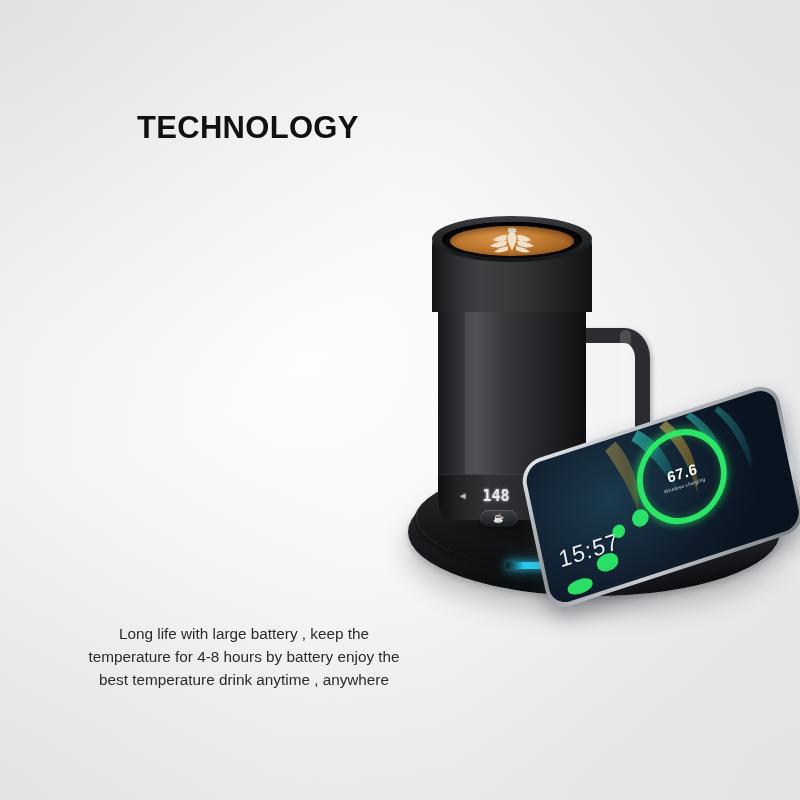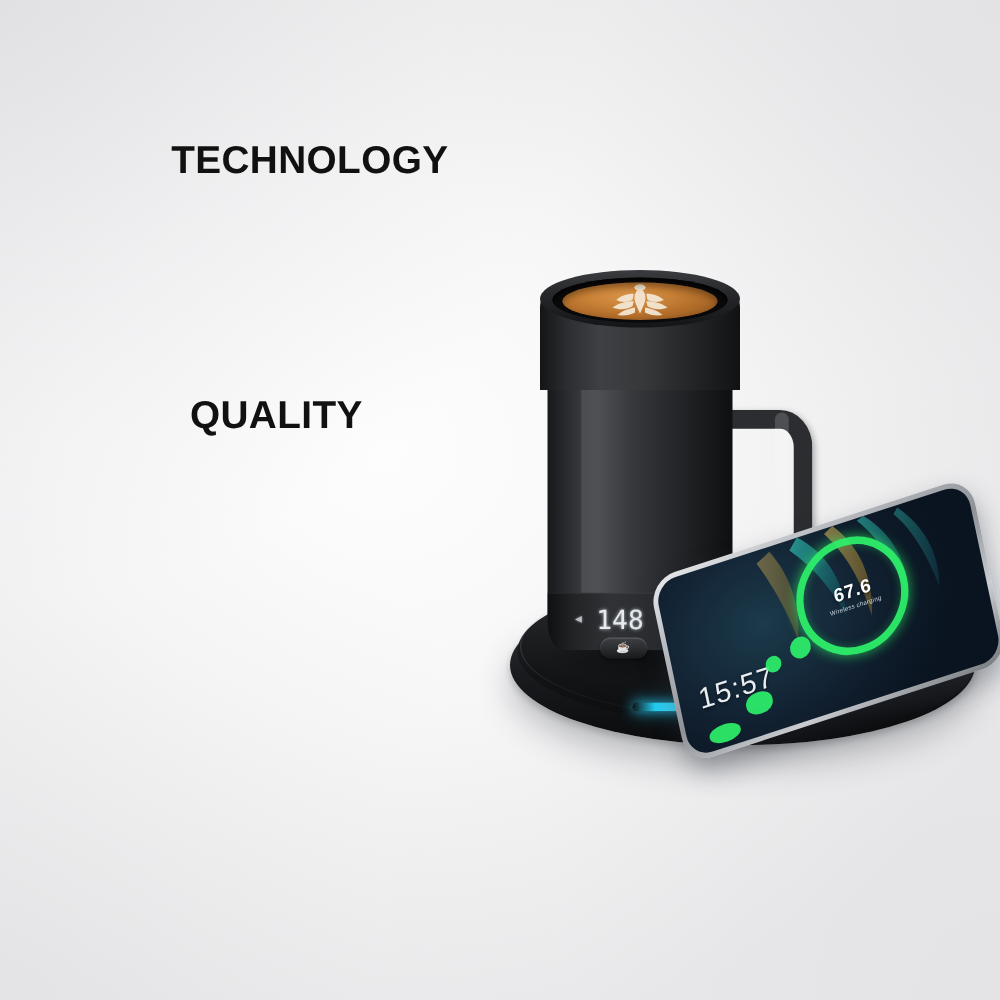--- a/index.html
+++ b/index.html
@@ -155,21 +155,21 @@
     background:linear-gradient(90deg,#0f1011 0%,#212325 14%,#303235 34%,#2a2c2f 58%,#1b1c1e 80%,#0d0e0f 100%);
     border-radius:0 0 12px 12px / 0 0 24px 24px;
     border-top:1px solid rgba(150,155,165,.16);
   }
   .led-display {
     position:absolute; left:96px; top:276px; width:40px; height:20px;
     display:flex; align-items:center; justify-content:center; gap:2px;
   }
   .digit {
     color:#e8eaec; font-family:"DejaVu Sans Mono", monospace;
-    font-size:21px; line-height:15px; font-weight:400;
+    font-size:15px; line-height:15px; font-weight:700;
     text-shadow:0 0 3px rgba(230,240,255,.8);
   }
   .arrow-l, .arrow-r {
     position:absolute; color:#b9bcc0; font-size:11px; line-height:11px;
     text-shadow:0 0 2px rgba(220,230,245,.6);
   }
   .arrow-l { left:80px; top:280px; }
   .arrow-r { left:150px; top:284px; }
   .power-btn {
     position:absolute; left:100px; top:300px; width:38px; height:17px;
@@ -225,22 +225,24 @@
   }
   .blob { position:absolute; background:#2ef06a; border-radius:50%; opacity:.92; }
 </style>
 </head>
 <body>
 
 <div id="stage">
 
   <div class="heading" id="h-technology">TECHNOLOGY</div>
 
-  <div class="heading" id="h-quality">QUALITY</div>
-
+
+  <div class="para" id="p-experience">Long life with large battery , keep the
+temperature for 4-8 hours by battery enjoy the
+best temperature drink anytime , anywhere</div>
 
   <div id="product">
 
     <div class="base"></div>
     <div class="base-top"></div>
     <div class="base-rim"></div>
     <div class="pad-right"></div>
     <div class="led-strip"></div>
 
     <div class="mug-shadow"></div>

